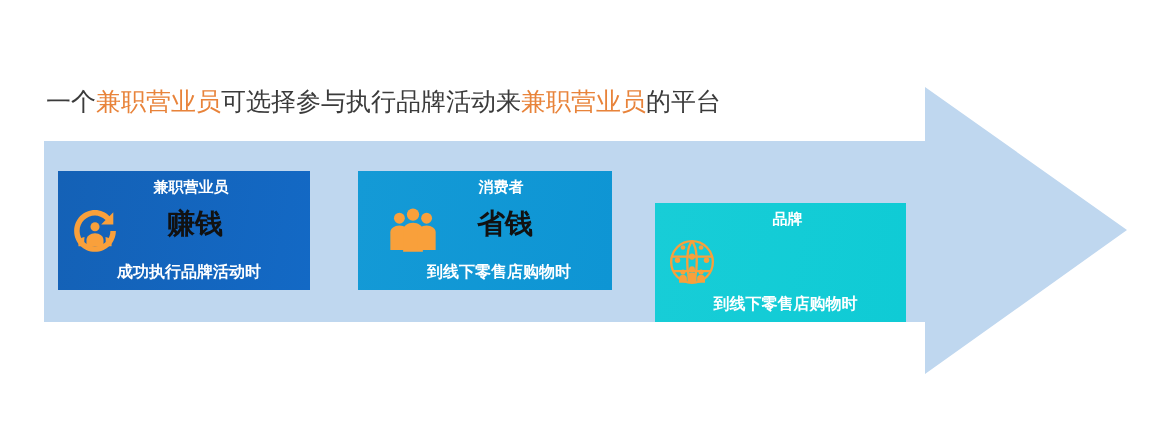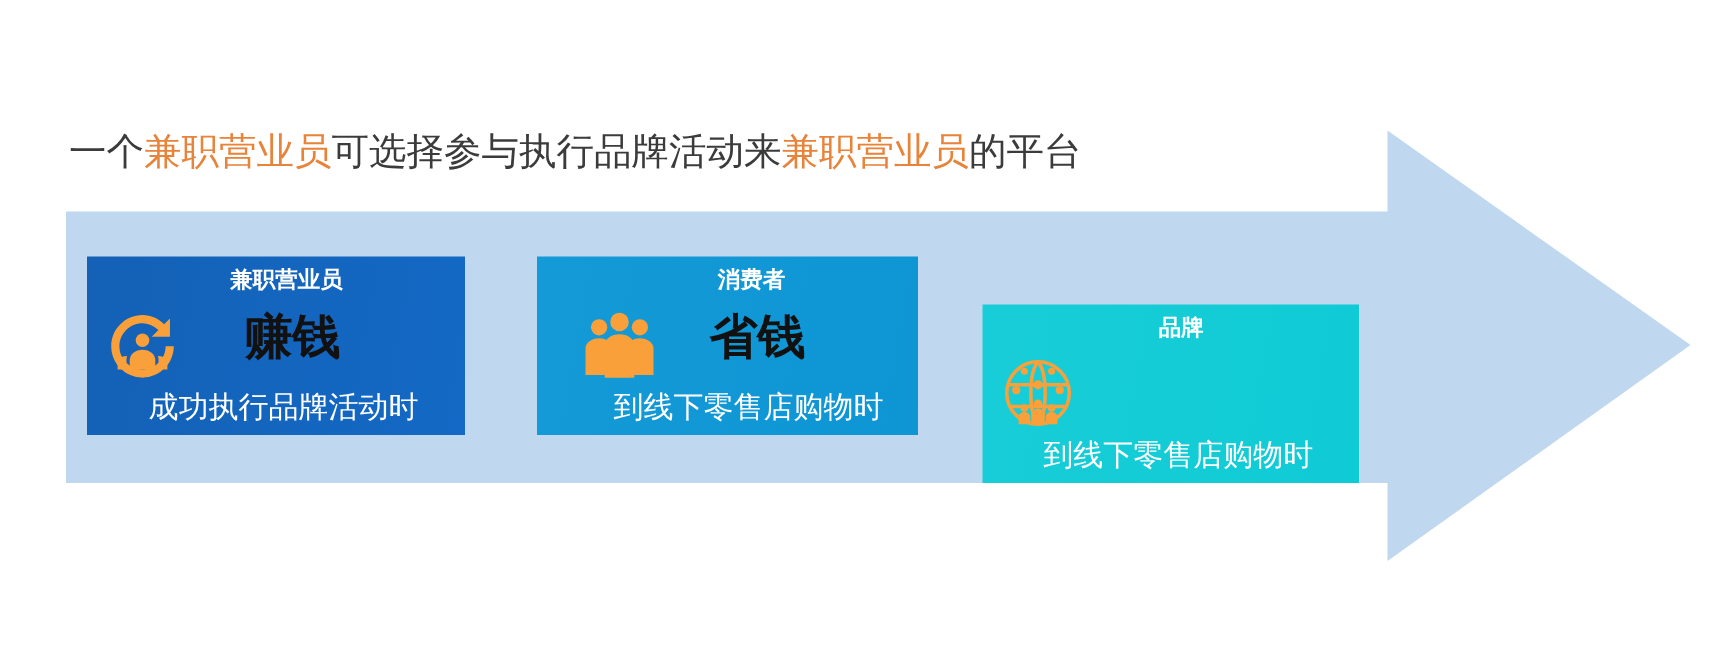--- a/index.html
+++ b/index.html
@@ -75,36 +75,36 @@
     padding-left: 14px;
     box-sizing: border-box;
   }
   .card-main {
     position: absolute;
     top: 38px;
     left: 0;
     width: 100%;
     text-align: center;
     color: #111111;
-    font-size: 32px;
+    font-size: 28px;
     line-height: 30px;
     font-weight: bold;
     padding-left: 22px;
     box-sizing: border-box;
   }
   .card-caption {
     position: absolute;
     bottom: 7px;
     left: 0;
     width: 100%;
     text-align: center;
     color: #ffffff;
-    font-size: 20px;
+    font-size: 16px;
     line-height: 22px;
-    font-weight: normal;
+    font-weight: bold;
     padding-left: 10px;
     box-sizing: border-box;
   }
   .card-icon {
     position: absolute;
     left: 8px;
     top: 30px;
     width: 58px;
     height: 58px;
   }

